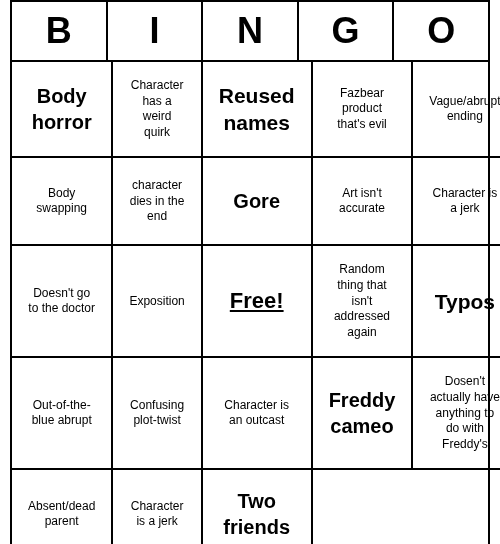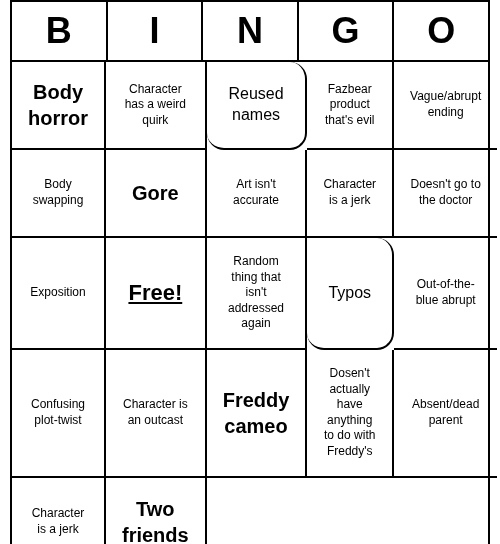--- a/index.html
+++ b/index.html
@@ -68,43 +68,43 @@
       font-weight: bold;
       text-decoration: underline;
     }
 
     .bingo-cell.large-text {
       font-size: 20px;
       font-weight: bold;
     }
 
     .bingo-cell.medium-text {
-      font-size: 16px;
-      font-weight: normal;
-      border-radius: 17px;
+      font-size: 21px;
+      font-weight: bold;
     }
   </style>
 </head>
 <body>
 
 <div class="bingo-card">
   <div class="bingo-header">
   <div class="bingo-header-cell">B</div>
       <div class="bingo-header-cell">I</div>
       <div class="bingo-header-cell">N</div>
       <div class="bingo-header-cell">G</div>
       <div class="bingo-header-cell">O</div>
     </div>
   <div class="bingo-grid">
   <div class="bingo-cell large-text">Body horror</div>
       <div class="bingo-cell">Character has a weird quirk</div>
       <div class="bingo-cell medium-text">Reused names</div>
       <div class="bingo-cell">Fazbear product that's evil</div>
       <div class="bingo-cell">Vague/abrupt ending</div>
       <div class="bingo-cell">Body swapping</div>
+      <div class="bingo-cell">character dies in the end</div>
       <div class="bingo-cell large-text">Gore</div>
       <div class="bingo-cell">Art isn't accurate</div>
       <div class="bingo-cell">Character is a jerk</div>
       <div class="bingo-cell">Doesn't go to the doctor</div>
       <div class="bingo-cell">Exposition</div>
       <div class="bingo-cell free">Free!</div>
       <div class="bingo-cell">Random thing that isn't addressed again</div>
       <div class="bingo-cell medium-text">Typos</div>
       <div class="bingo-cell">Out-of-the-blue abrupt</div>
       <div class="bingo-cell">Confusing plot-twist</div>

